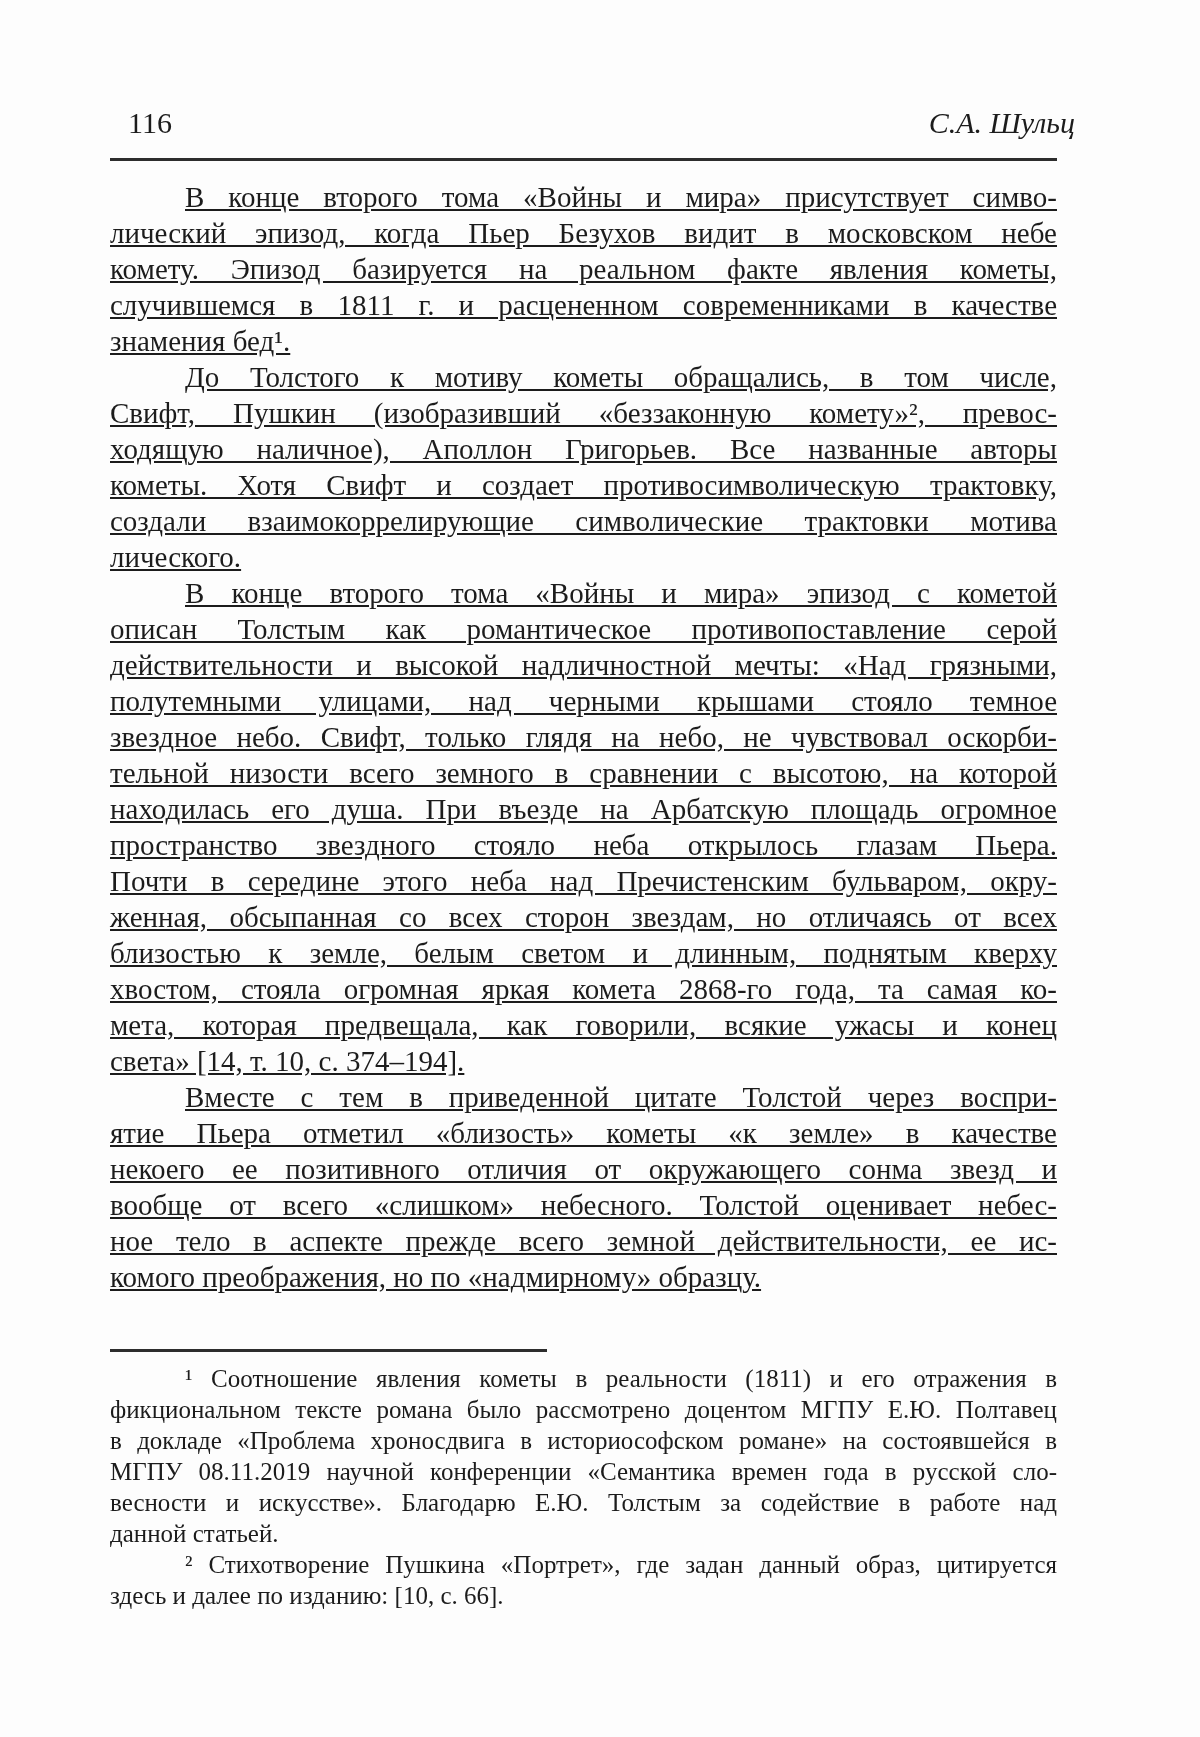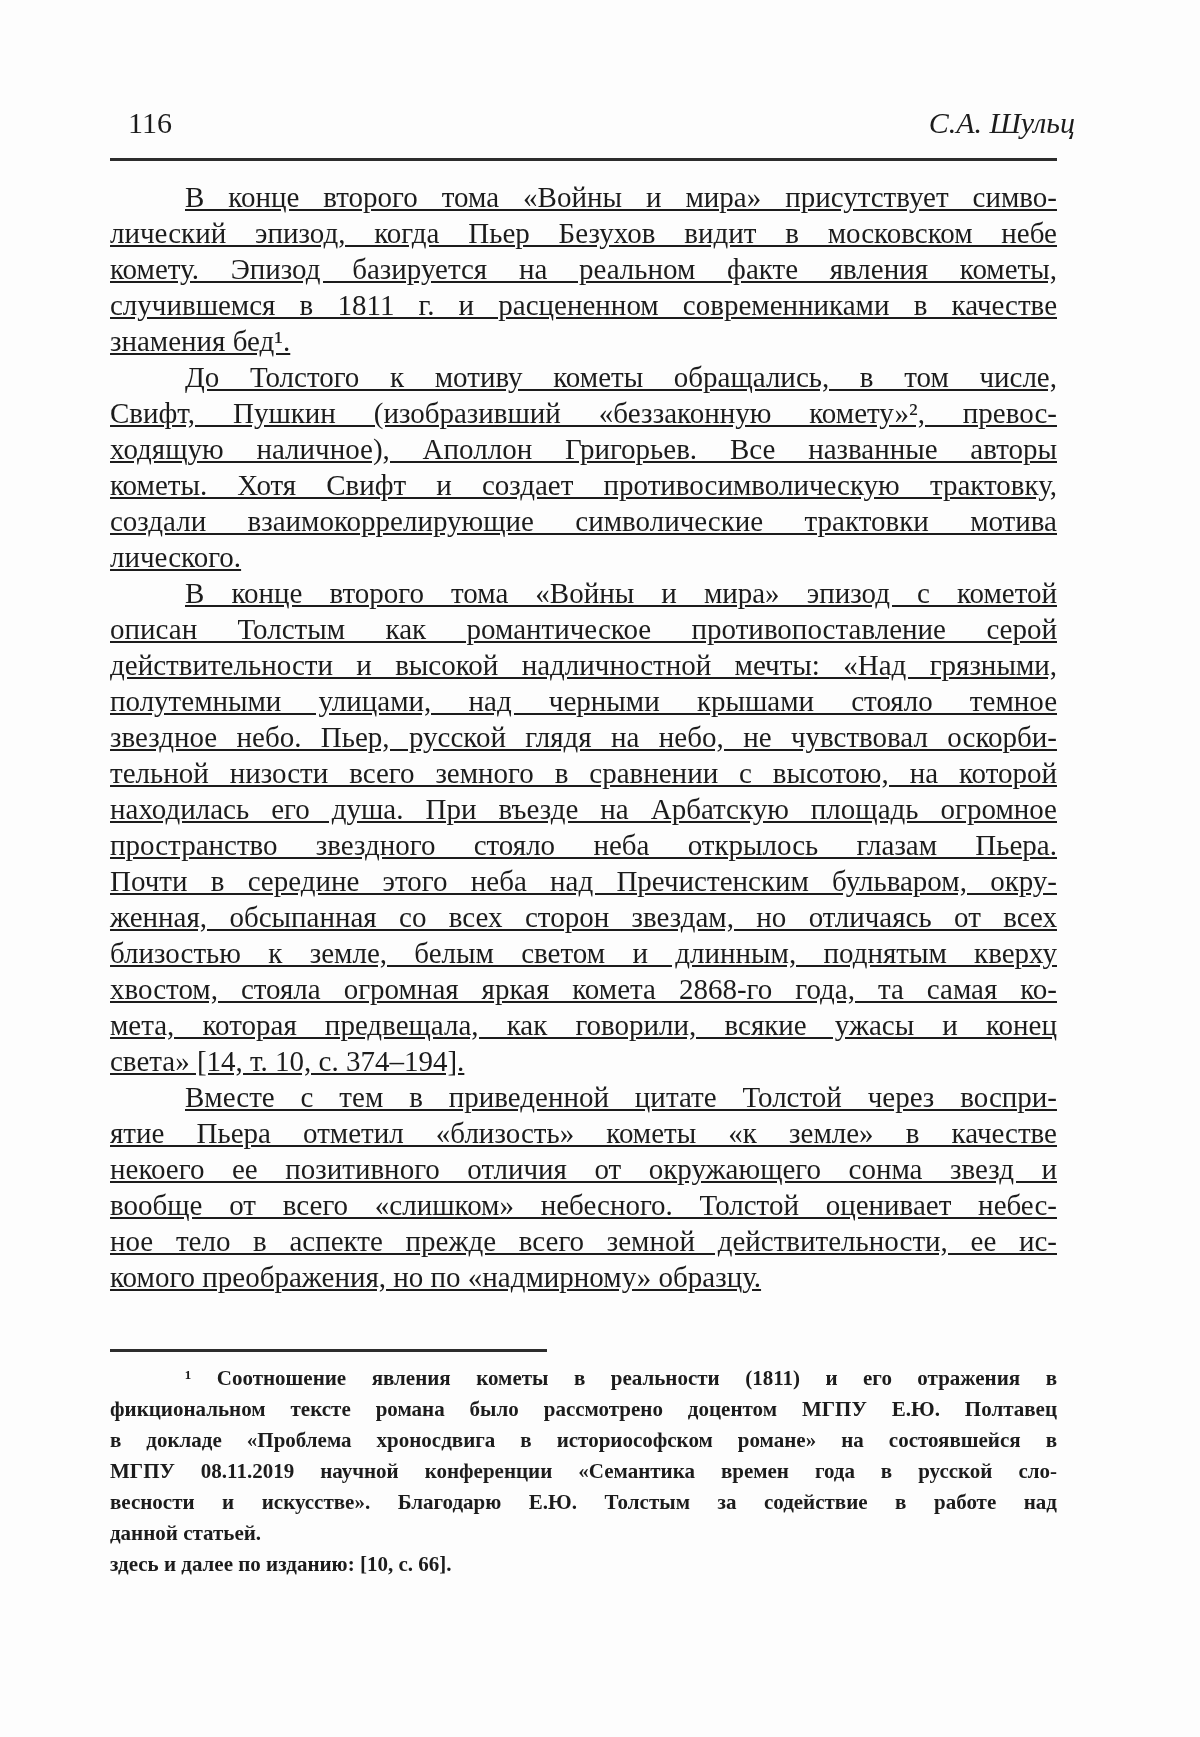--- a/index.html
+++ b/index.html
@@ -32,21 +32,21 @@
     white-space:normal;
   }
   .jline.first{padding-left:75px;}
   .jline.last{text-align-last:left;}
   .fn-rule{
     position:absolute;left:110px;top:1349px;width:437px;height:3px;
     background:#2d2d2d;
   }
   .footnotes{
     position:absolute;left:110px;top:1363px;width:947px;
-    font-size:21px;line-height:31px;font-weight:bold;
+    font-size:25px;line-height:31px;
   }
   .para,.footnote{margin:0;padding:0;}
 </style>
 </head>
 <body>
 
 <div class="page">
 
   <div class="pagehead">
     <span>116</span>
@@ -69,21 +69,21 @@
         <div class="jline">ходящую наличное), Аполлон Григорьев. Все названные авторы</div>
         <div class="jline">кометы. Хотя Свифт и создает противосимволическую трактовку,</div>
         <div class="jline">создали взаимокоррелирующие символические трактовки мотива</div>
         <div class="jline last">лического.</div>
       </div>
       <div class="para">
         <div class="jline first">В конце второго тома «Войны и мира» эпизод с кометой</div>
         <div class="jline">описан Толстым как романтическое противопоставление серой</div>
         <div class="jline">действительности и высокой надличностной мечты: «Над грязными,</div>
         <div class="jline">полутемными улицами, над черными крышами стояло темное</div>
-        <div class="jline">звездное небо. Пьер, русской глядя на небо, не чувствовал оскорби-</div>
+        <div class="jline">звездное небо. Свифт, только глядя на небо, не чувствовал оскорби-</div>
         <div class="jline">тельной низости всего земного в сравнении с высотою, на которой</div>
         <div class="jline">находилась его душа. При въезде на Арбатскую площадь огромное</div>
         <div class="jline">пространство звездного стояло неба открылось глазам Пьера.</div>
         <div class="jline">Почти в середине этого неба над Пречистенским бульваром, окру-</div>
         <div class="jline">женная, обсыпанная со всех сторон звездам, но отличаясь от всех</div>
         <div class="jline">близостью к земле, белым светом и длинным, поднятым кверху</div>
         <div class="jline">хвостом, стояла огромная яркая комета 2868-го года, та самая ко-</div>
         <div class="jline">мета, которая предвещала, как говорили, всякие ужасы и конец</div>
         <div class="jline last">света» [14, т. 10, с. 374–194].</div>
       </div>
@@ -102,17 +102,18 @@
   <div class="footnotes">
       <div class="footnote">
         <div class="jline first">¹ Соотношение явления кометы в реальности (1811) и его отражения в</div>
         <div class="jline">фикциональном тексте романа было рассмотрено доцентом МГПУ Е.Ю. Полтавец</div>
         <div class="jline">в докладе «Проблема хроносдвига в историософском романе» на состоявшейся в</div>
         <div class="jline">МГПУ 08.11.2019 научной конференции «Семантика времен года в русской сло-</div>
         <div class="jline">весности и искусстве». Благодарю Е.Ю. Толстым за содействие в работе над</div>
         <div class="jline last">данной статьей.</div>
       </div>
       <div class="footnote">
+        <div class="jline first">² Стихотворение Пушкина «Портрет», где задан данный образ, цитируется</div>
         <div class="jline last">здесь и далее по изданию: [10, с. 66].</div>
       </div>
     </div>
 
 </div>
 
 </body></html>

